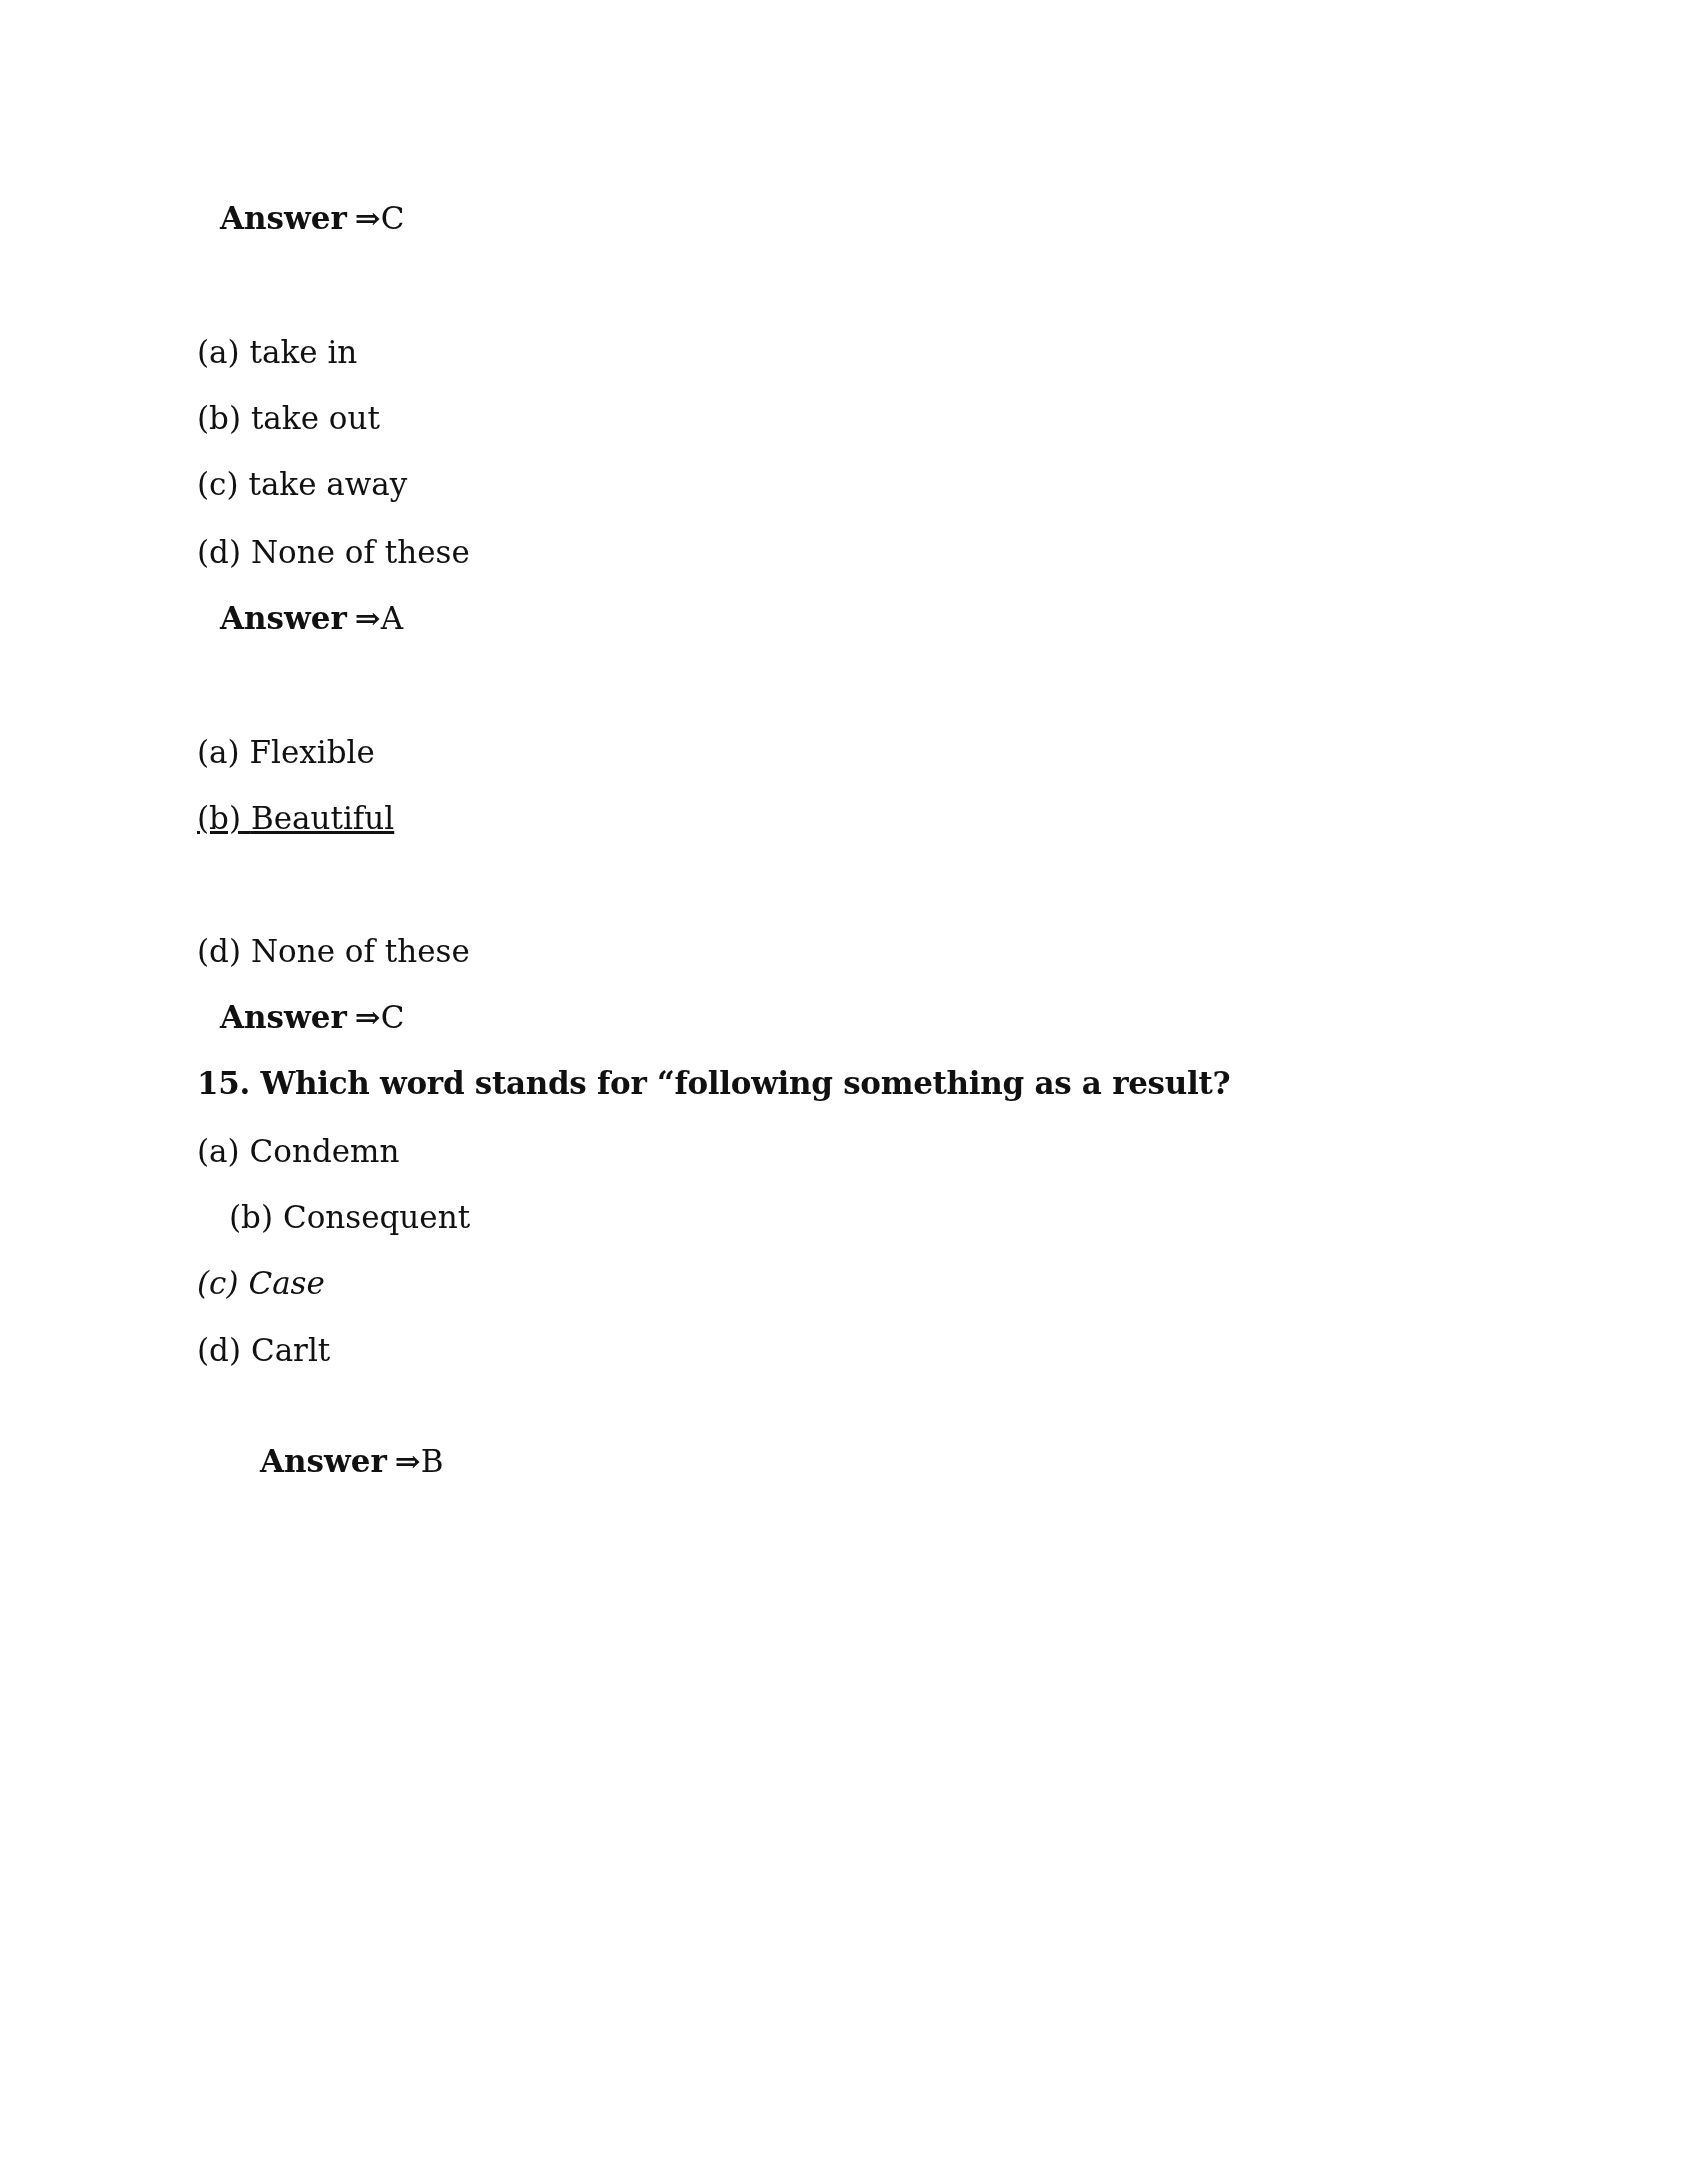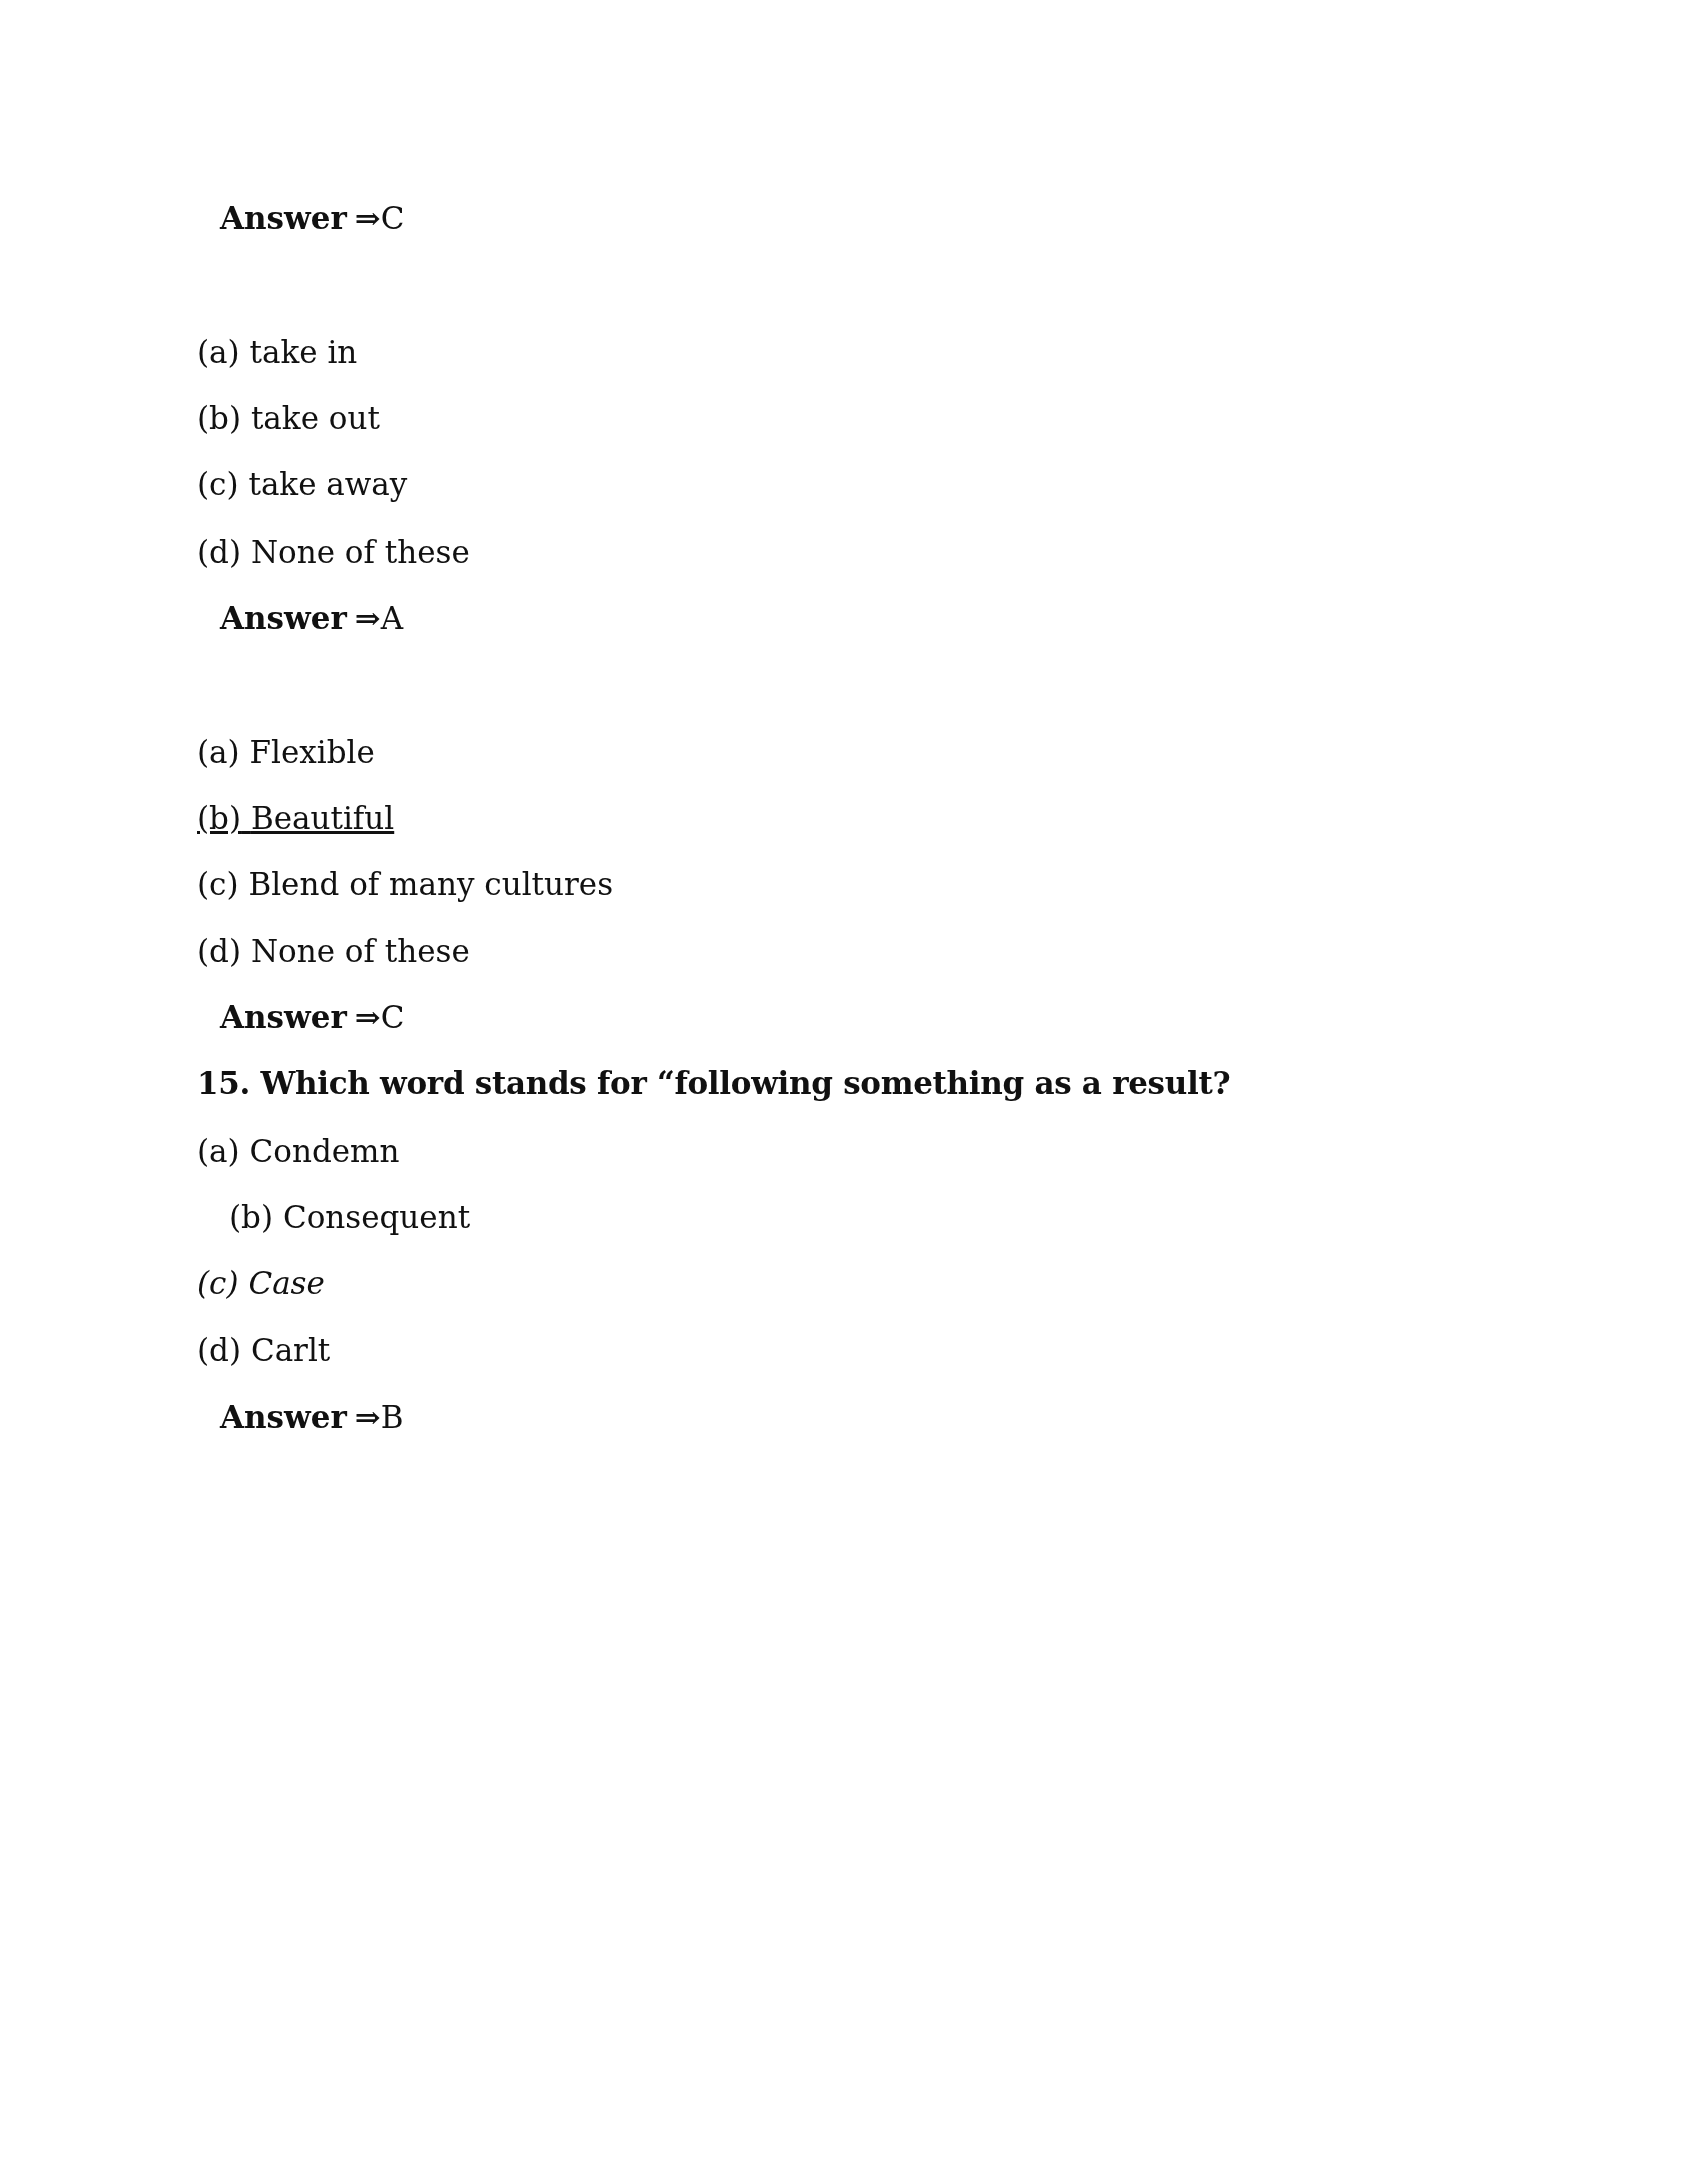--- a/index.html
+++ b/index.html
@@ -45,24 +45,20 @@
   </div>
 
   <div class="line opt" style="top:727px;">
     <span>(a)</span>
     <span>Flexible</span>
   </div>
   <div class="line opt" style="top:793px;text-decoration:underline;">
     <span>(b)</span>
     <span>Beautiful</span>
   </div>
-  <div class="line opt" style="top:859px;">
-    <span>(c)</span>
-    <span>Blend of many cultures</span>
-  </div>
   <div class="line opt" style="top:926px;">
     <span>(d)</span>
     <span>None of these</span>
   </div>
   <div class="line answer" style="top:992px;">
     <span class="ans-label">Answer</span><span class="ans-arrow">⇒</span><span class="ans-val">C</span>
   </div>
 
   <div class="line q" style="top:1058px;">
     <span>15.</span>
@@ -77,18 +73,18 @@
     <span>Consequent</span>
   </div>
   <div class="line opt" style="top:1258px;font-style:italic;">
     <span>(c)</span>
     <span>Case</span>
   </div>
   <div class="line opt" style="top:1325px;text-align:center;">
     <span>(d)</span>
     <span>Carlt</span>
   </div>
-  <div class="line answer" style="top:1392px;">
+  <div class="line answer" style="top:1436px;margin-left:40px;">
     <span class="ans-label">Answer</span><span class="ans-arrow">⇒</span><span class="ans-val">B</span>
   </div>
 
 </div>
 
 
 </body></html>

